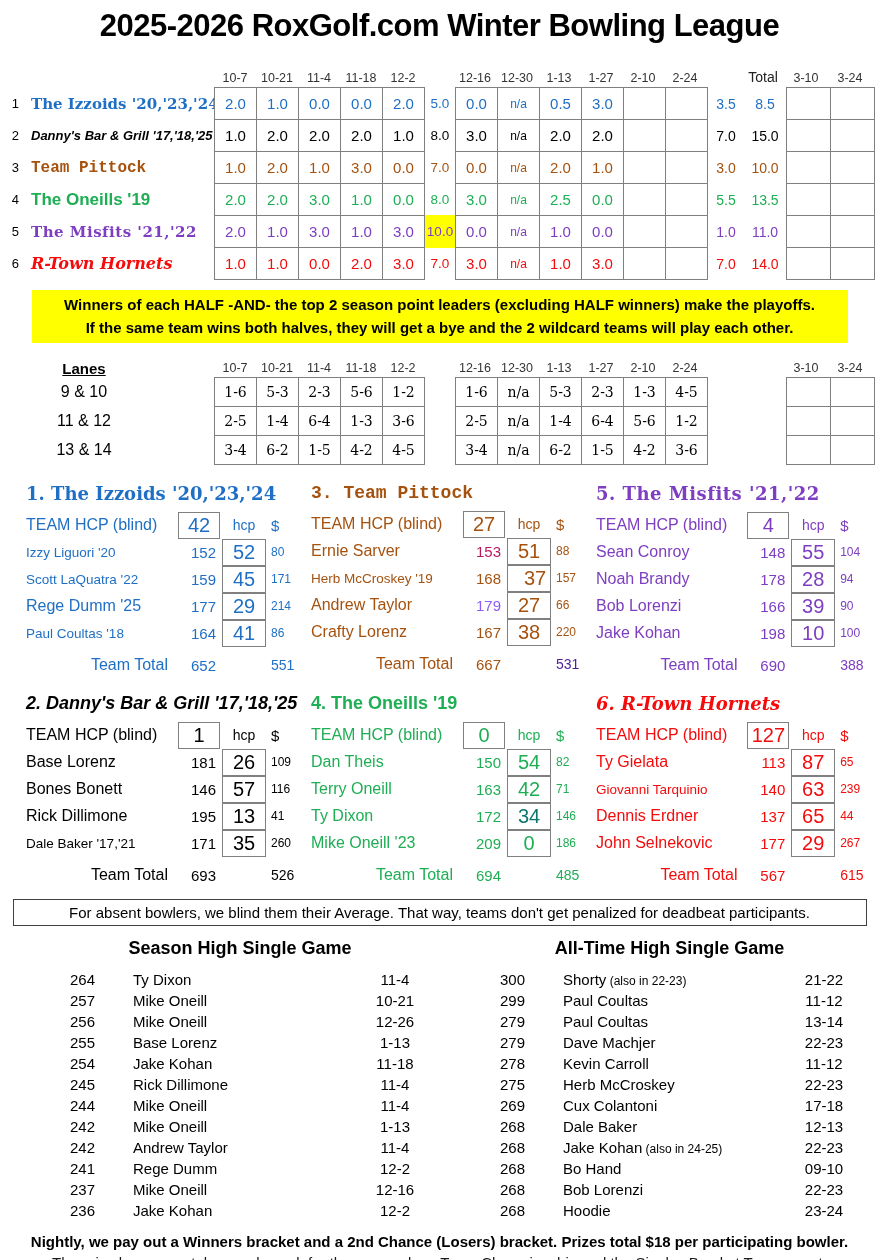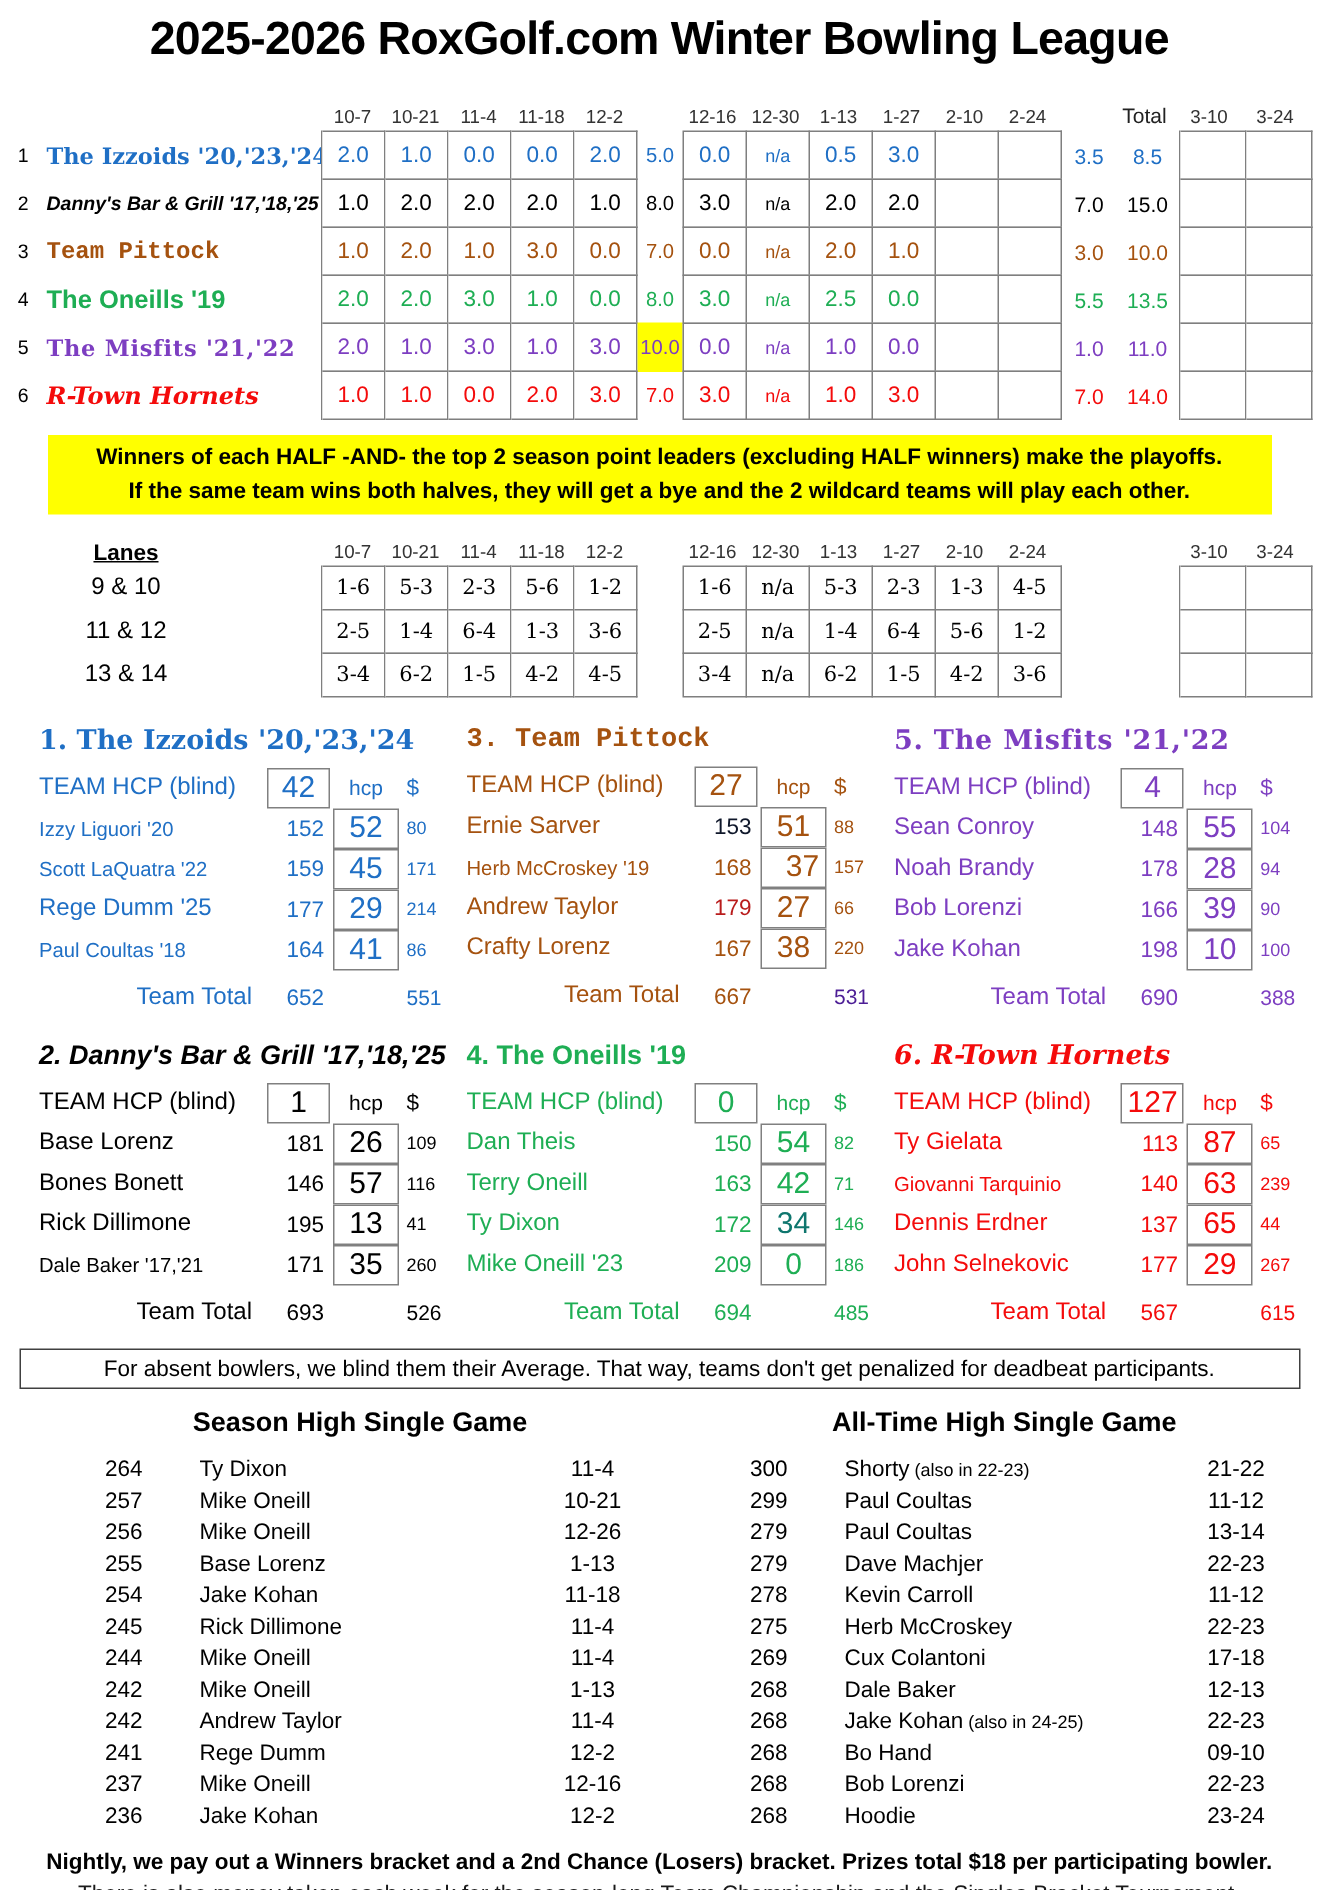--- a/index.html
+++ b/index.html
@@ -484,37 +484,37 @@
       <div class="r-row">
         <div class="r-name" style="color: rgb(165, 82, 15);">TEAM HCP (blind)</div>
         <div class="r-avg" style="padding: 0px; display: flex; justify-content: center;">
           <div class="hbox" style="color: rgb(165, 82, 15);">27</div>
         </div>
         <div class="r-hcp-lab" style="color: rgb(165, 82, 15);">hcp</div>
         <div class="r-money" style="color: rgb(165, 82, 15); font-size: 15px;">$</div>
       </div>
       <div class="r-row">
         <div class="r-name" style="color: rgb(165, 82, 15);">Ernie Sarver</div>
-        <div class="r-avg" style="color: #0f172a;">153</div>
+        <div class="r-avg" style="color: #be185d;">153</div>
         <div class="hboxcol">
           <div class="hbox" style="color: rgb(165, 82, 15);">51</div>
         </div>
         <div class="r-money" style="color: rgb(165, 82, 15);">88</div>
       </div>
       <div class="r-row">
         <div class="r-name sm" style="color: rgb(165, 82, 15);">Herb McCroskey '19</div>
         <div class="r-avg" style="color: rgb(165, 82, 15);">168</div>
         <div class="hboxcol">
           <div class="hbox" style="color: rgb(165, 82, 15); padding-left: 12px;">37</div>
         </div>
         <div class="r-money" style="color: rgb(165, 82, 15);">157</div>
       </div>
       <div class="r-row">
         <div class="r-name" style="color: rgb(165, 82, 15);">Andrew Taylor</div>
-        <div class="r-avg" style="color: #b91c1c;">179</div>
+        <div class="r-avg" style="color: #8b5cf6;">179</div>
         <div class="hboxcol">
           <div class="hbox" style="color: rgb(165, 82, 15);">27</div>
         </div>
         <div class="r-money" style="color: rgb(165, 82, 15);">66</div>
       </div>
       <div class="r-row">
         <div class="r-name" style="color: rgb(165, 82, 15);">Crafty Lorenz</div>
         <div class="r-avg" style="color: rgb(165, 82, 15);">167</div>
         <div class="hboxcol">
           <div class="hbox" style="color: rgb(165, 82, 15);">38</div>

